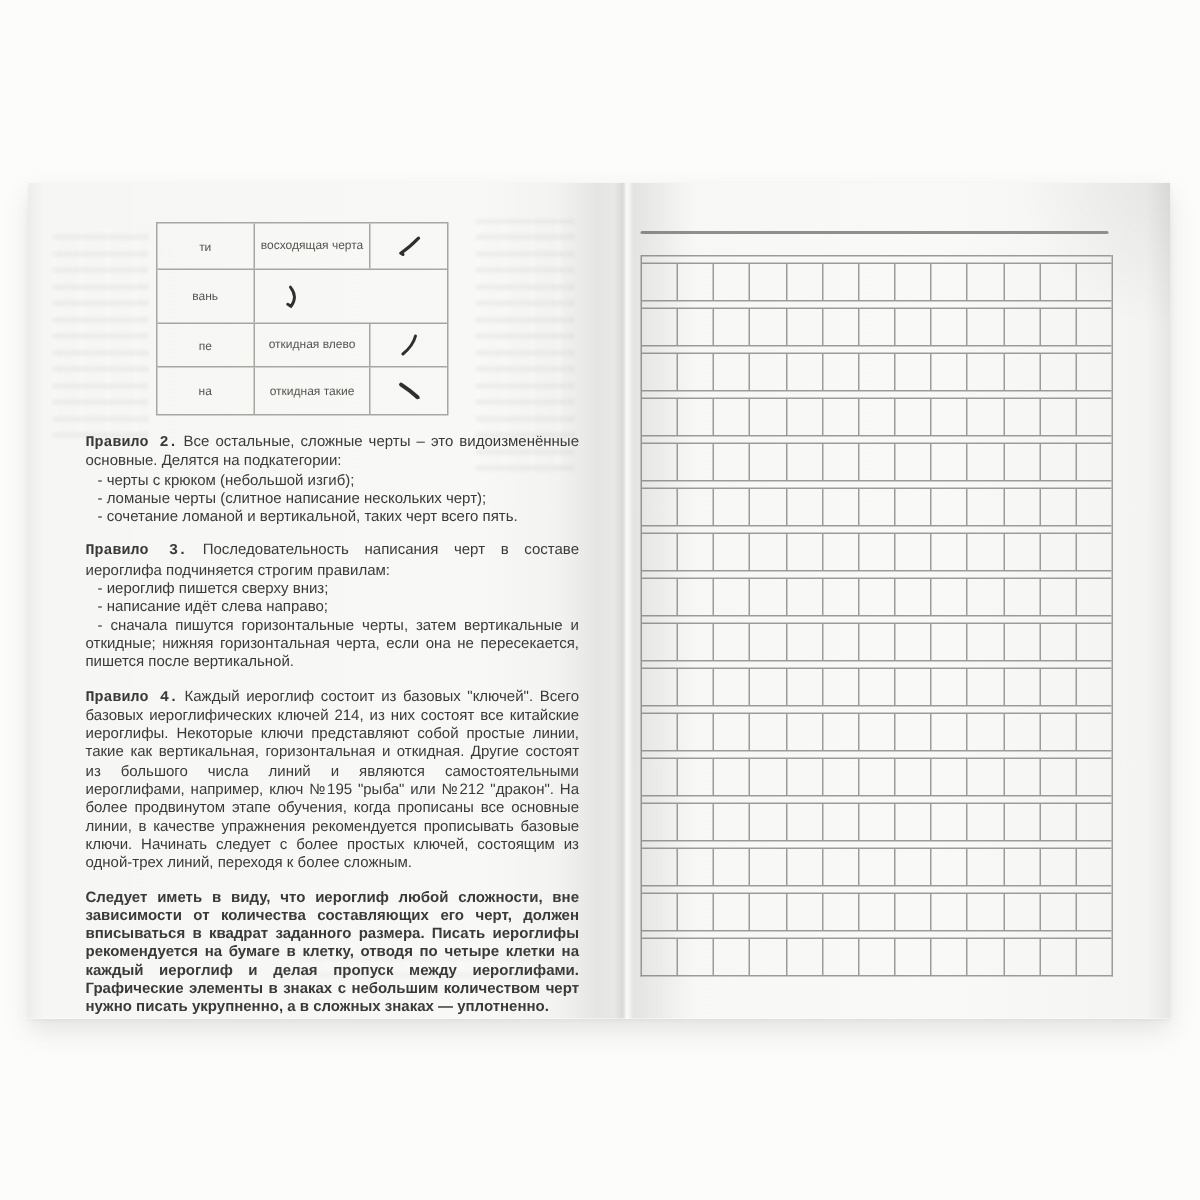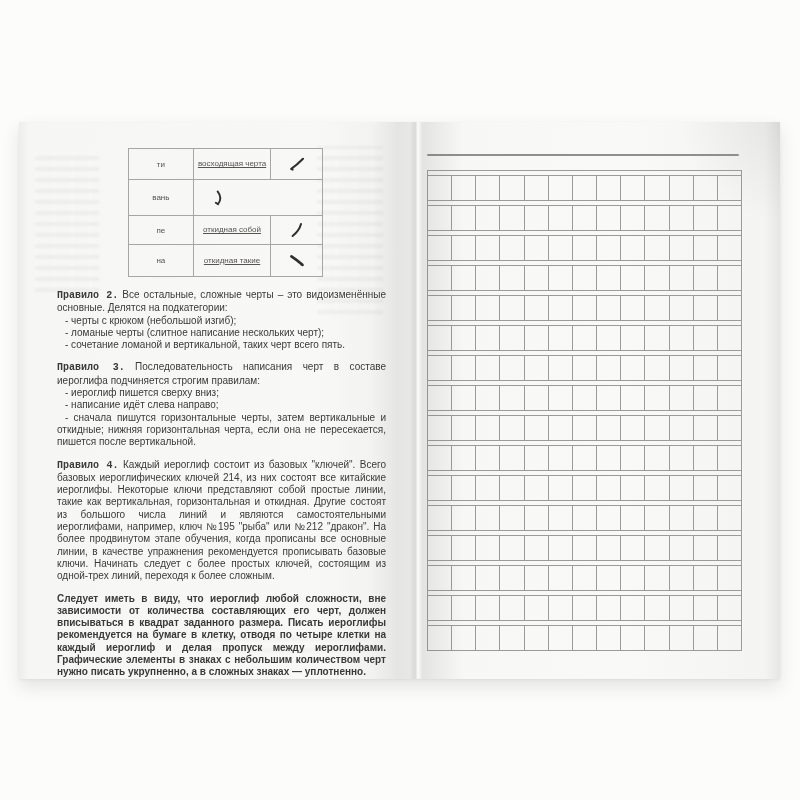--- a/index.html
+++ b/index.html
@@ -24,29 +24,29 @@
       radial-gradient(circle at 102% -2%, rgba(0,0,0,.07), rgba(0,0,0,0) 16%),
       linear-gradient(90deg,#eeeeec 0px,#f7f7f5 14px,#f9f9f7 60%,#f4f4f2 96%,#e6e6e4 100%);
   }
   .gutter{
     position:absolute;left:352px;top:0;width:92px;height:100%;pointer-events:none;
     background:linear-gradient(90deg,rgba(255,255,255,0) 0%,rgba(95,95,95,.10) 42%,
       rgba(60,60,60,.16) 48%,rgba(255,255,255,.55) 51%,rgba(95,95,95,.13) 56%,rgba(255,255,255,0) 100%);
   }
   
   .stroke-table{
-    position:absolute;left:109px;top:26px;width:195px;
+    position:absolute;left:85px;top:26px;width:195px;
     border:1px solid #a8a6a1;box-sizing:border-box;
   }
   .st-row{display:flex;border-bottom:1px solid #a8a6a1;}
   .st-row:last-child{border-bottom:none;}
   .st-cell{box-sizing:border-box;border-right:1px solid #a8a6a1;display:flex;align-items:center;}
   .st-cell:last-child{border-right:none;}
   .st-term{width:33.5%;justify-content:center;font-size:8px;color:#56544f;}
-  .st-desc{width:40.3%;justify-content:center;text-align:center;font-size:8px;line-height:9.5px;color:#56544f;padding:1px 3px;text-decoration:underline;}
+  .st-desc{width:40.3%;justify-content:center;text-align:center;font-size:8px;line-height:9.5px;color:#56544f;padding:1px 3px;}
   .st-glyph{width:26.2%;justify-content:center;}
   .st-glyph svg{display:block;}
   
   .text-column{
     position:absolute;left:38px;top:167px;width:329px;
     font-size:10px;line-height:12.3px;color:#3a3a38;text-align:justify;
   }
   .para{margin:0 0 10px 0;}
   .para b{font-weight:bold;font-family:Liberation Mono, monospace;}
   .para.bold-all{font-weight:bold;}
@@ -92,21 +92,21 @@
         <div class="st-row" style="height: 35px;">
           <div class="st-cell st-term">вань</div>
           <div class="st-cell st-glyph">
             <svg width="18" height="18" viewBox="0 0 18 18">
               <path d="M7.6 2.4 Q12.8 9 8 15.2 L5.8 13.8" fill="none" stroke="#2f2f2d" stroke-width="1.9" stroke-linecap="round"></path>
             </svg>
           </div>
         </div>
         <div class="st-row" style="height: 28px;">
           <div class="st-cell st-term">пе</div>
-          <div class="st-cell st-desc">откидная собой</div>
+          <div class="st-cell st-desc">откидная влево</div>
           <div class="st-cell st-glyph">
             <svg width="18" height="18" viewBox="0 0 18 18">
               <path d="M13 3 Q11.4 9.4 4.6 15" fill="none" stroke="#2f2f2d" stroke-width="2" stroke-linecap="round"></path>
             </svg>
           </div>
         </div>
         <div class="st-row" style="height: 31px;">
           <div class="st-cell st-term">на</div>
           <div class="st-cell st-desc">откидная такие</div>
           <div class="st-cell st-glyph">

